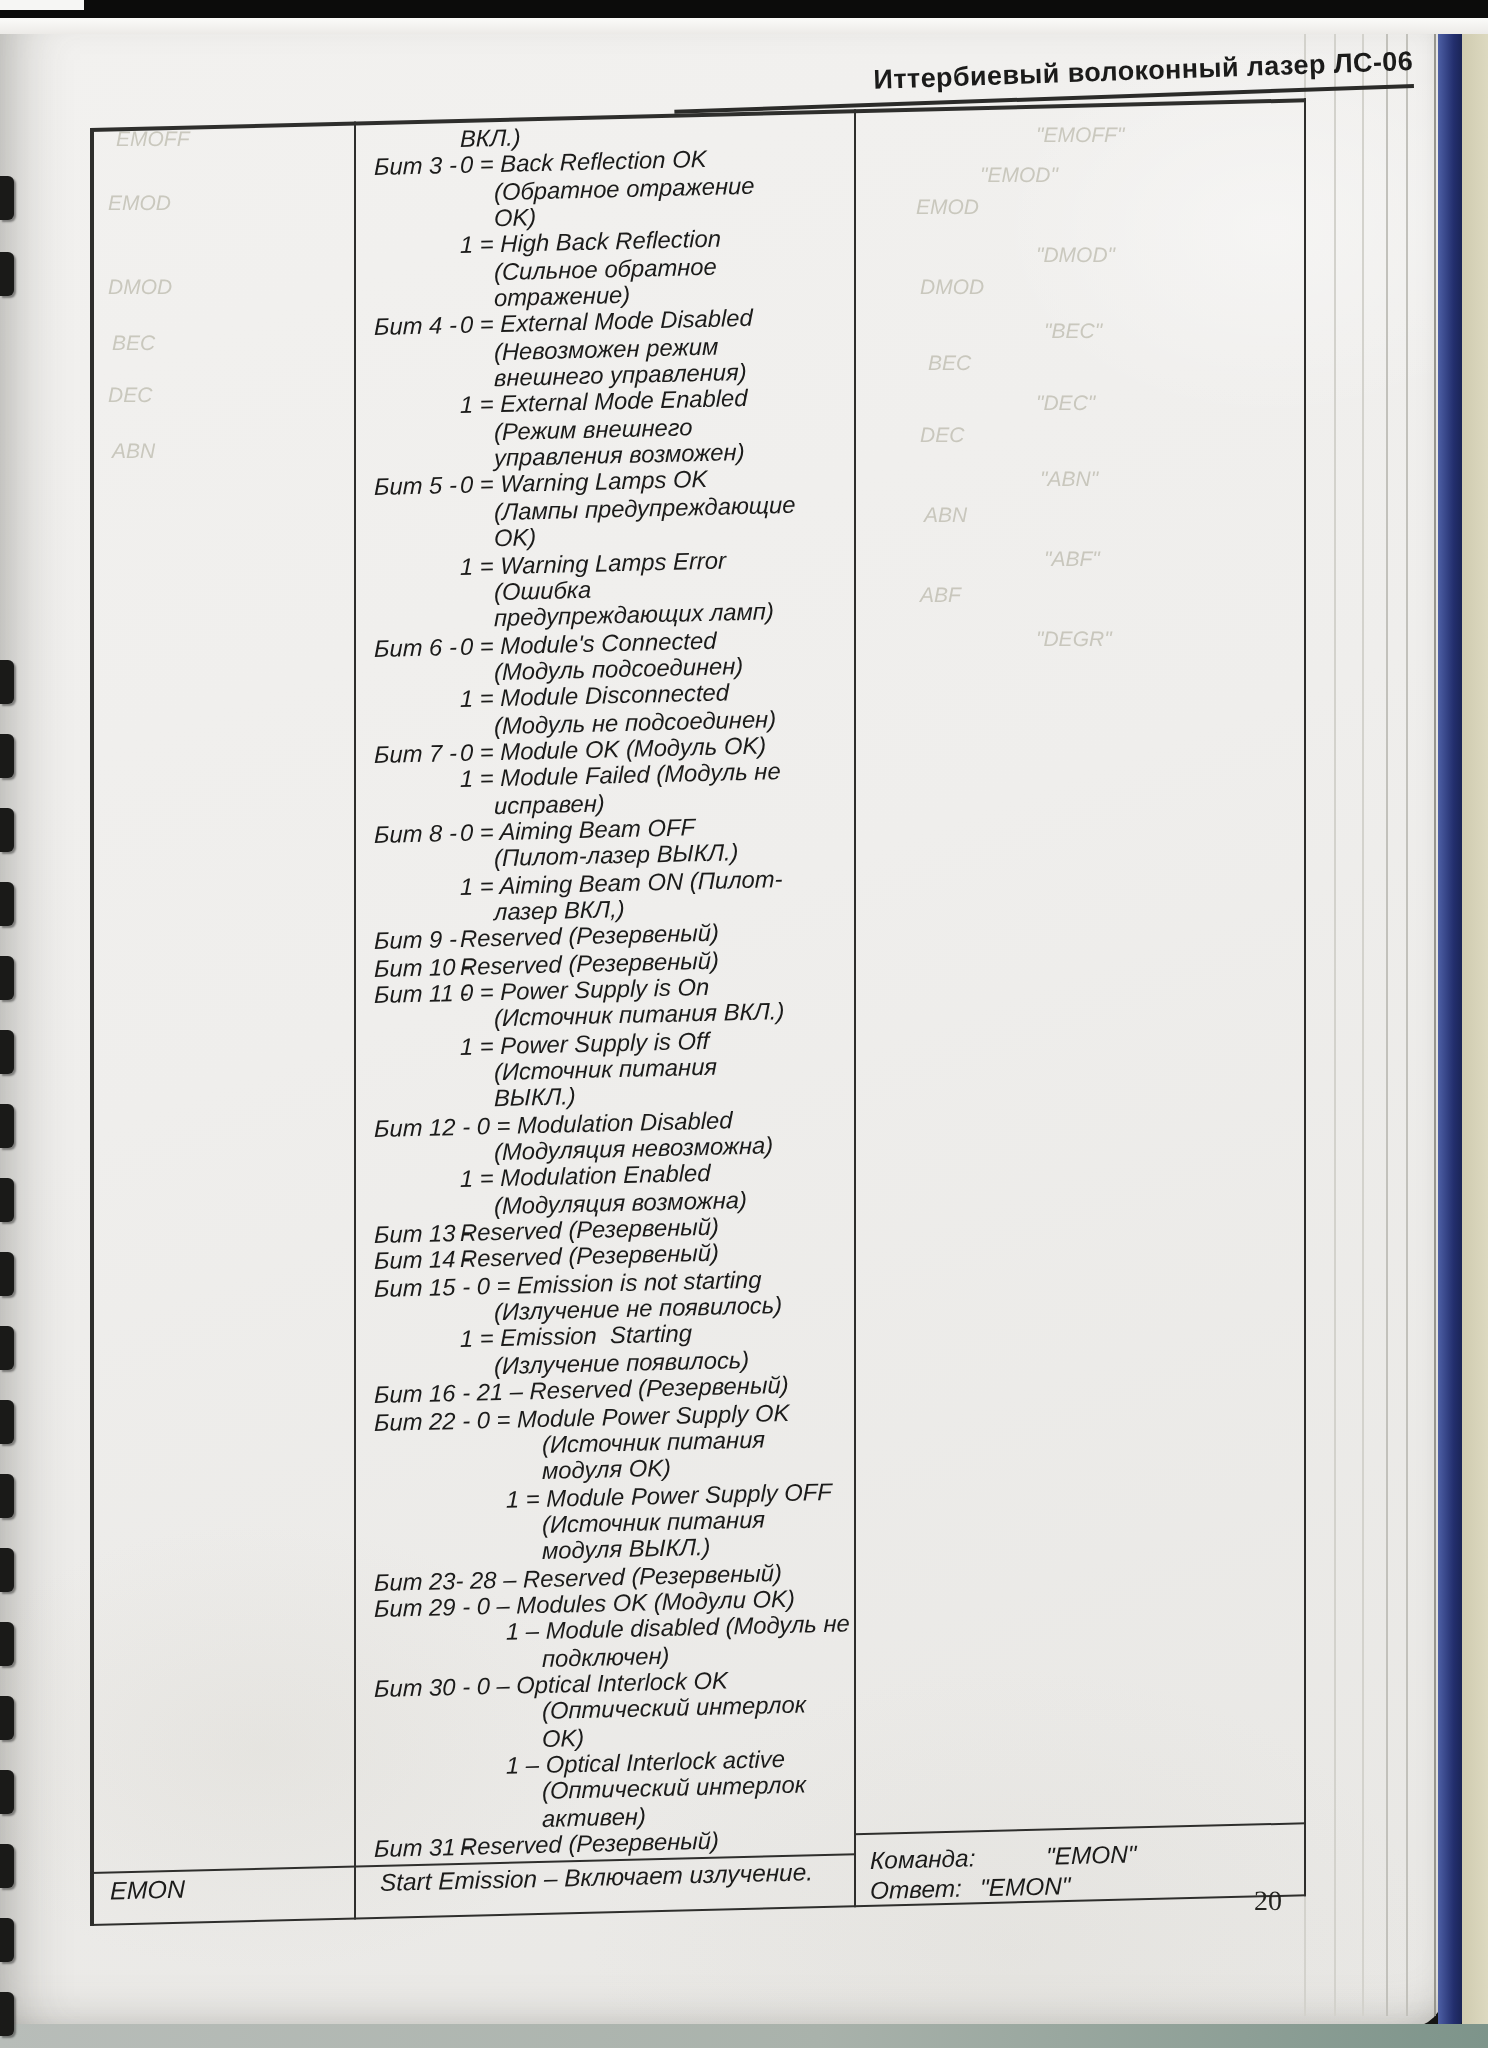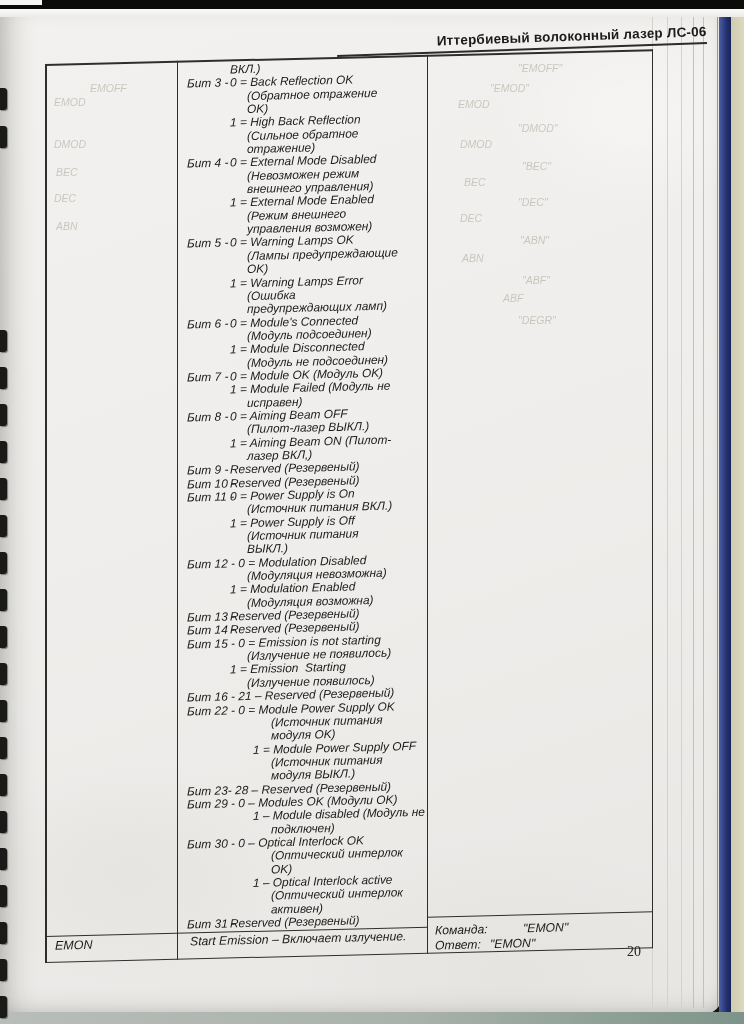--- a/index.html
+++ b/index.html
@@ -121,41 +121,41 @@
       <div class="notch" style="top: 922px;"></div>
       <div class="notch" style="top: 959px;"></div>
       <div class="notch" style="top: 996px;"></div>
     </div>
 
   <div class="header-wrap">
     <span class="header-text">Иттербиевый волоконный лазер ЛС-06</span>
   </div>
 
   <div class="ghosts ghosts-left" id="ghosts-left">
-      <span class="ghost" style="top: 24px; left: 6px; margin-left: 32px;">EMOFF</span>
+      <span class="ghost" style="top: 6px; left: 6px;">EMOFF</span>
       <span class="ghost" style="top: 38px; left: 2px;">EMOD</span>
       <span class="ghost" style="top: 80px; left: 2px;">DMOD</span>
       <span class="ghost" style="top: 108px; left: 4px;">BEC</span>
       <span class="ghost" style="top: 134px; left: 2px;">DEC</span>
       <span class="ghost" style="top: 162px; left: 4px;">ABN</span>
     </div>
   <div class="ghosts ghosts-right" id="ghosts-right">
       <span class="ghost" style="top: 6px; left: 88px;">"EMOFF"</span>
       <span class="ghost" style="top: 26px; left: 60px;">"EMOD"</span>
       <span class="ghost" style="top: 42px; left: 28px;">EMOD</span>
       <span class="ghost" style="top: 66px; left: 88px;">"DMOD"</span>
       <span class="ghost" style="top: 82px; left: 30px;">DMOD</span>
       <span class="ghost" style="top: 104px; left: 92px;">"BEC"</span>
       <span class="ghost" style="top: 120px; left: 34px;">BEC</span>
       <span class="ghost" style="top: 140px; left: 88px;">"DEC"</span>
       <span class="ghost" style="top: 156px; left: 30px;">DEC</span>
       <span class="ghost" style="top: 178px; left: 90px;">"ABN"</span>
       <span class="ghost" style="top: 196px; left: 32px;">ABN</span>
       <span class="ghost" style="top: 218px; left: 92px;">"ABF"</span>
-      <span class="ghost" style="top: 236px; left: 30px; margin-left: 43px;">ABF</span>
+      <span class="ghost" style="top: 236px; left: 30px;">ABF</span>
       <span class="ghost" style="top: 258px; left: 88px;">"DEGR"</span>
     </div>
 
   <div class="sheet">
     <div class="tb b-top"></div>
     <div class="tb b-bottom"></div>
     <div class="tb b-left"></div>
     <div class="tb b-right"></div>
     <div class="tb b-v1"></div>
     <div class="tb b-v2"></div>

